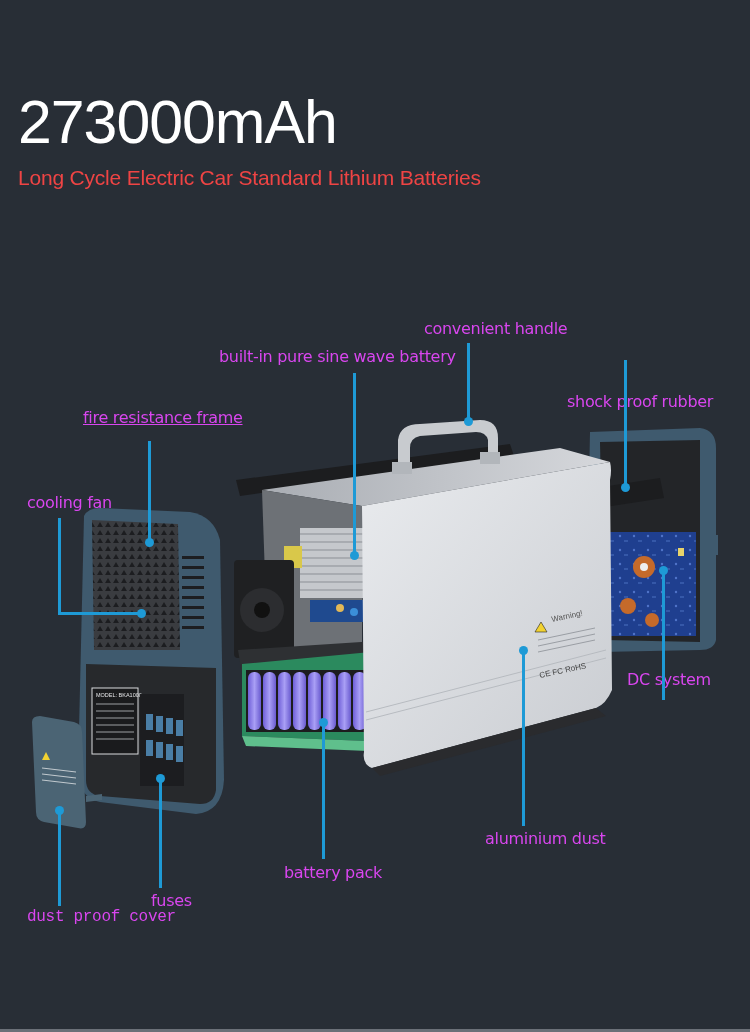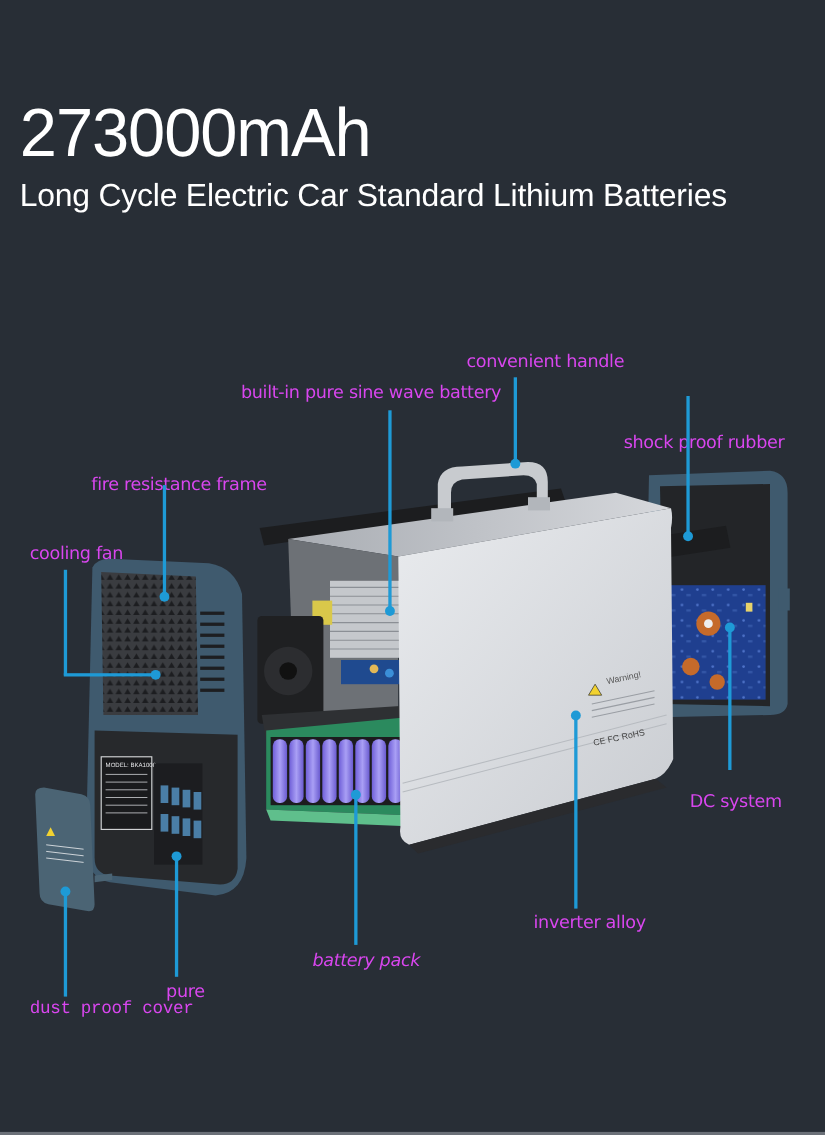--- a/index.html
+++ b/index.html
@@ -10,21 +10,21 @@
     position:relative;
   }
   .abs { position:absolute; }
   .headline {
     left:18px; top:86px; margin:0;
     color:#ffffff; font-size:62px; font-weight:400; letter-spacing:-1px; line-height:72px;
     transform:scaleX(0.98); transform-origin:left;
   }
   .subhead {
     left:18px; top:160px; margin:0;
-    color:#ffffff; font-size:29px; font-weight:400; line-height:36px; letter-spacing:-0.2px;
+    color:#ef4444; font-size:21px; font-weight:400; line-height:36px; letter-spacing:-0.2px;
   }
   .label {
     color:#d946ef; font-family:"DejaVu Sans", sans-serif; font-size:16px; line-height:18px;
     white-space:nowrap; letter-spacing:-0.3px;
   }
   .vline { width:3px; background:#1e9ad6; }
   .hline { height:3px; background:#1e9ad6; }
   .dot { width:9px; height:9px; border-radius:50%; background:#1e9ad6; }
   .bottom-rule { left:0; top:1029px; width:750px; height:3px; background:#6b7078; }
   svg.product { left:0; top:0; }
@@ -201,42 +201,42 @@
 <div class="abs dot" style="left:464px; top:417px;"></div>
 
 <div class="abs label" style="left:219px; top:348px;">built-in pure sine wave battery</div>
 <div class="abs vline" style="left:353px; top:373px; height:182px;"></div>
 <div class="abs dot" style="left:350px; top:551px;"></div>
 
 <div class="abs label" style="left:567px; top:345px;margin-top:48px;">shock proof rubber</div>
 <div class="abs vline" style="left:624px; top:360px; height:127px;"></div>
 <div class="abs dot" style="left:621px; top:483px;"></div>
 
-<div class="abs label" style="left:83px; top:431px;">fire resistance frame</div>
+<div class="abs label" style="left:83px; top:409px;text-decoration:underline;">fire resistance frame</div>
 <div class="abs vline" style="left:148px; top:441px; height:100px;"></div>
 <div class="abs dot" style="left:145px; top:538px;"></div>
 
 <div class="abs label" style="left:27px; top:494px;">cooling fan</div>
 <div class="abs vline" style="left:58px; top:518px; height:96px;"></div>
 <div class="abs hline" style="left:58px; top:612px; width:84px;"></div>
 <div class="abs dot" style="left:137px; top:609px;"></div>
 
-<div class="abs label" style="left:627px; top:720px;">DC system</div>
+<div class="abs label" style="left:627px; top:671px;">DC system</div>
 <div class="abs vline" style="left:662px; top:570px; height:130px;"></div>
 <div class="abs dot" style="left:659px; top:566px;"></div>
 
-<div class="abs label" style="left:485px; top:830px;">inverter alloy</div>
+<div class="abs label" style="left:485px; top:830px;">aluminium dust</div>
 <div class="abs vline" style="left:522px; top:650px; height:176px;"></div>
 <div class="abs dot" style="left:519px; top:646px;"></div>
 
-<div class="abs label" style="left:284px; top:864px;font-style:italic;">battery pack</div>
+<div class="abs label" style="left:284px; top:864px;">battery pack</div>
 <div class="abs vline" style="left:322px; top:722px; height:137px;"></div>
 <div class="abs dot" style="left:319px; top:718px;"></div>
 
-<div class="abs label" style="left:151px; top:892px;">pure</div>
+<div class="abs label" style="left:151px; top:892px;">fuses</div>
 <div class="abs vline" style="left:159px; top:778px; height:110px;"></div>
 <div class="abs dot" style="left:156px; top:774px;"></div>
 
 <div class="abs label" style="left:27px; top:908px;font-family:Liberation Mono, monospace;">dust proof cover</div>
 <div class="abs vline" style="left:58px; top:810px; height:96px;"></div>
 <div class="abs dot" style="left:55px; top:806px;"></div>
 
 <div class="abs bottom-rule"></div>
 
 </body></html>

